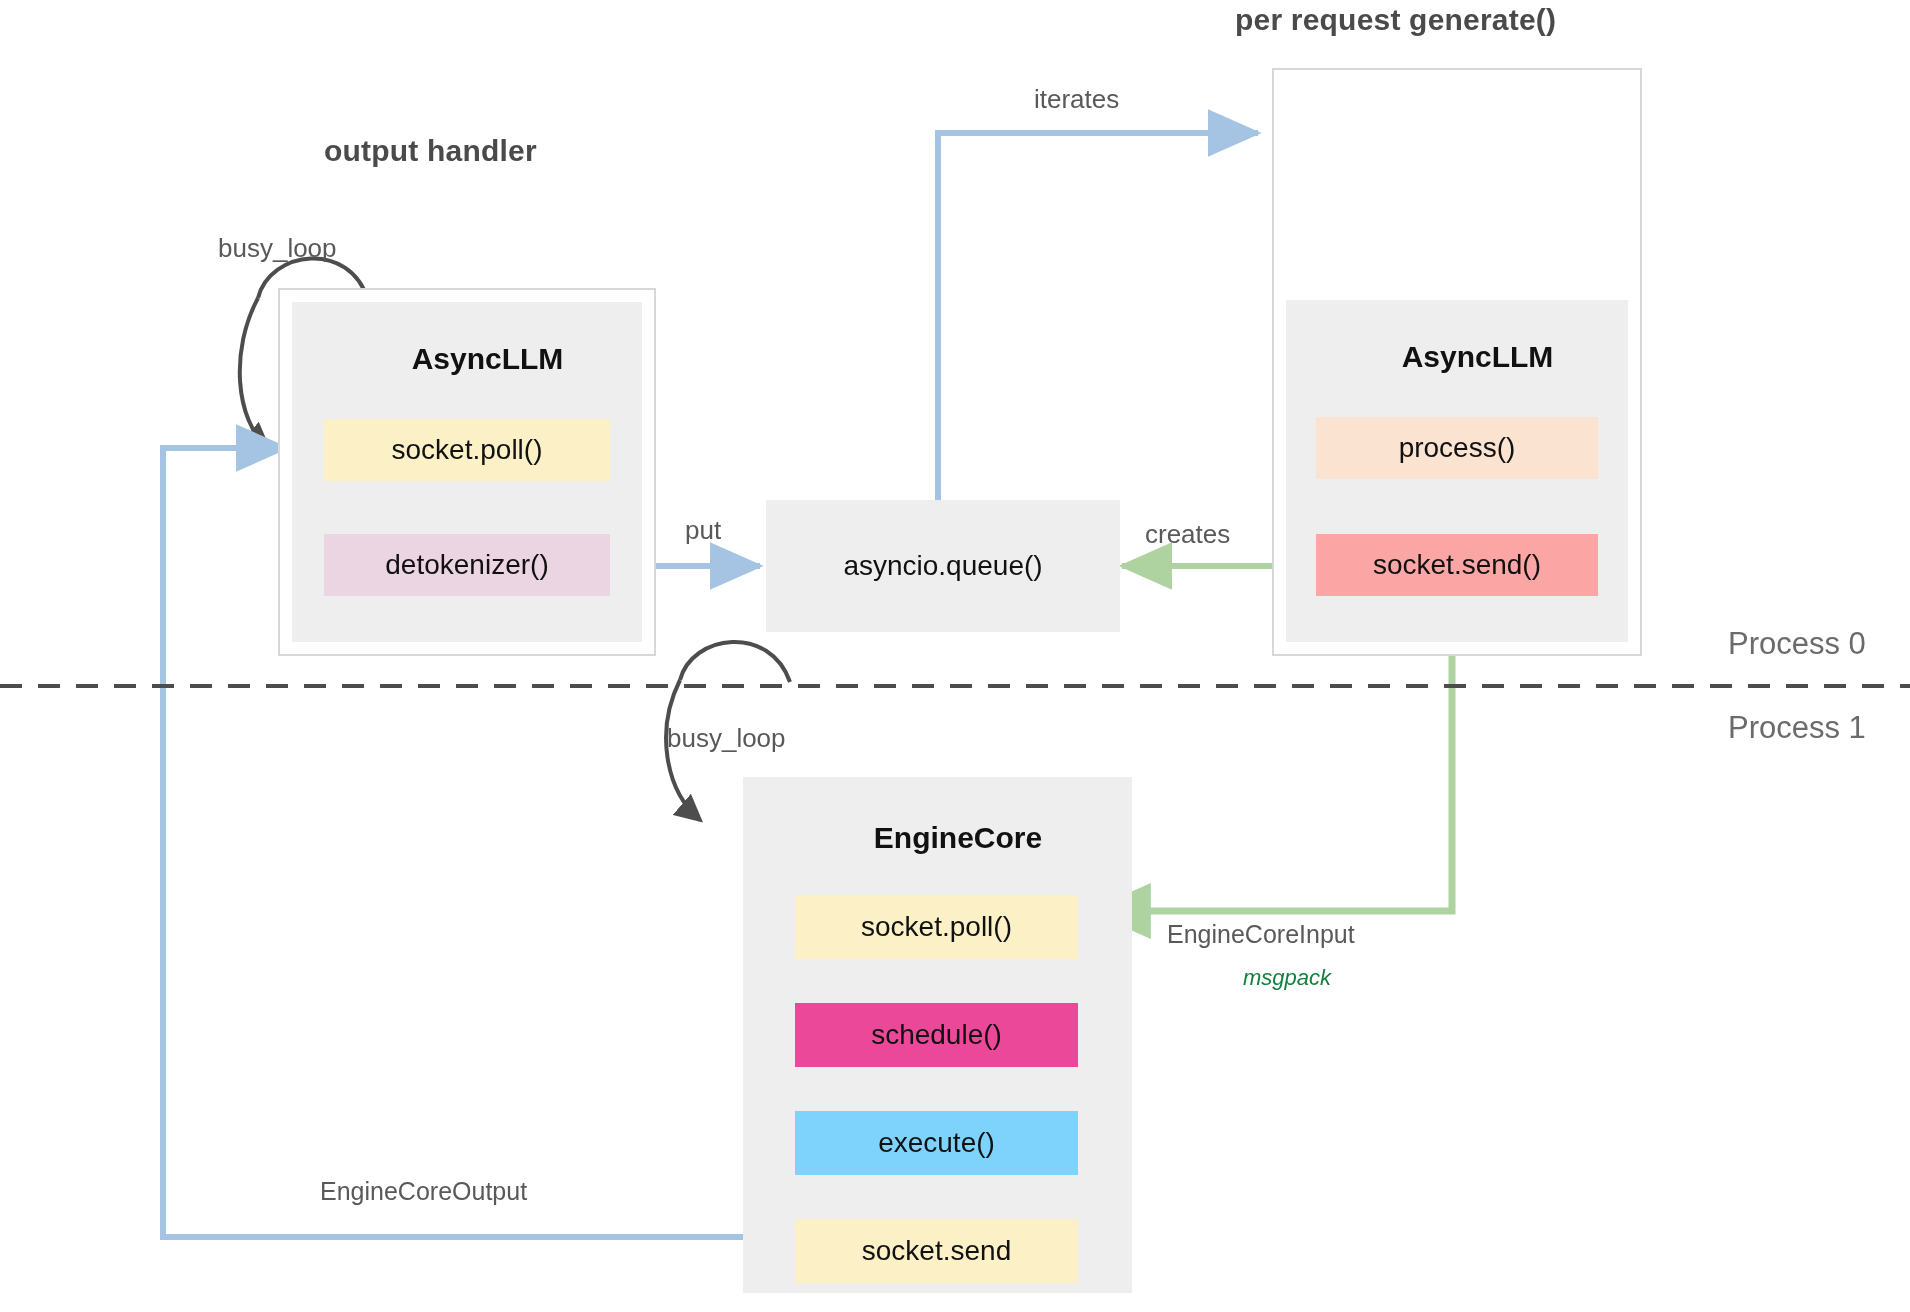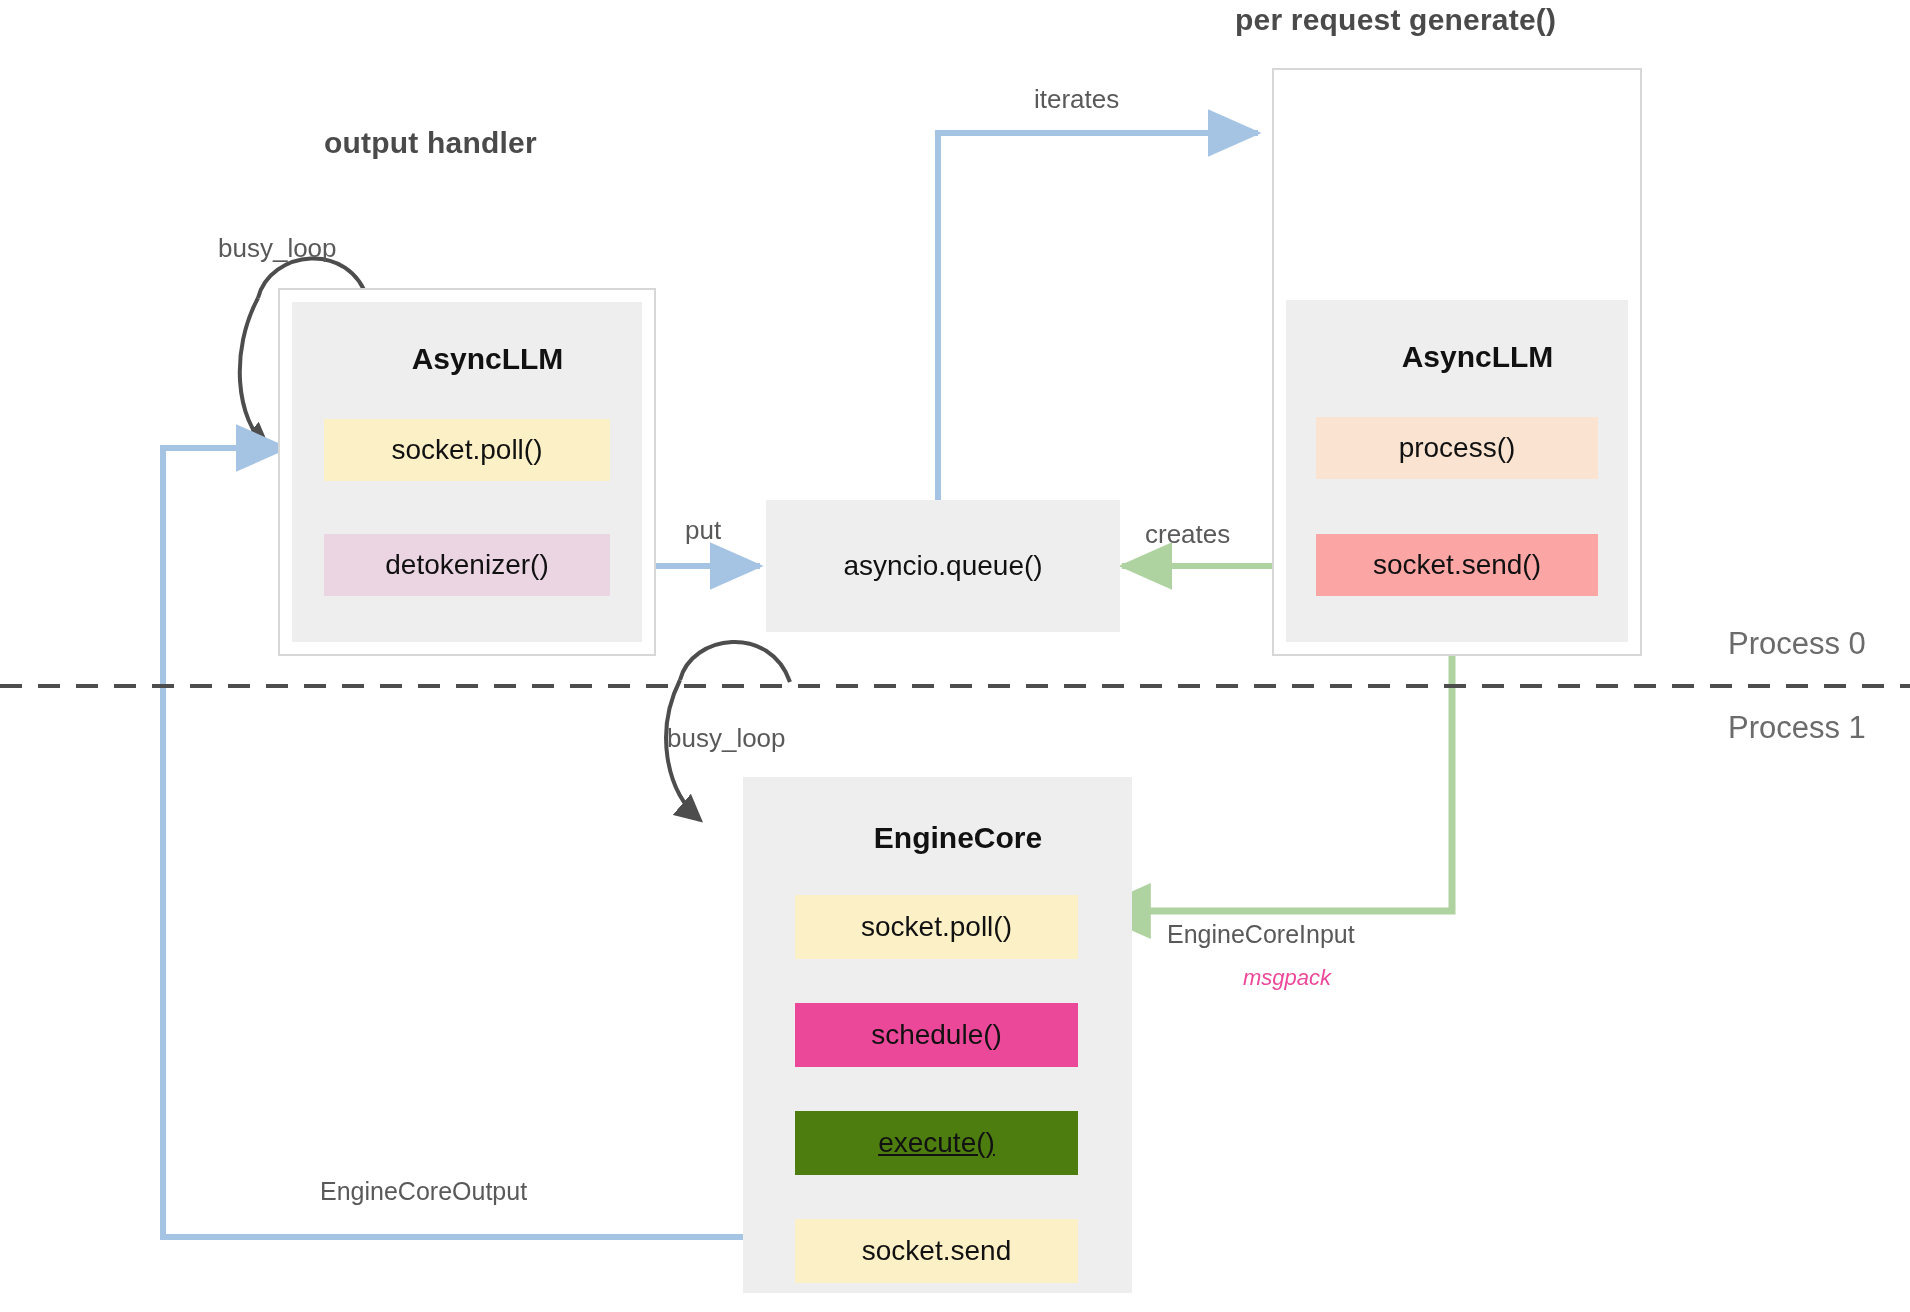--- a/index.html
+++ b/index.html
@@ -6,21 +6,21 @@
   body{width:1910px;height:1312px;position:relative;overflow:hidden;
        font-family:"Liberation Sans","DejaVu Sans",sans-serif;
        -webkit-font-smoothing:antialiased;}
   #canvas{position:absolute;left:0;top:0;width:1910px;height:1312px;}
   svg.wires{position:absolute;left:0;top:0;width:1910px;height:1312px;pointer-events:none;}
 
   .grp-title{position:absolute;font-weight:bold;color:#4a4a4a;font-size:30px;
              letter-spacing:.2px;white-space:nowrap;}
   .edge-label{position:absolute;color:#595959;font-size:26px;white-space:nowrap;}
   .edge-label.small{font-size:25px;}
-  .edge-label.ital{font-style:italic;font-size:22px;color:#ec4899;}
+  .edge-label.ital{font-style:italic;font-size:22px;color:#15803d;}
   .proc-label{position:absolute;color:#6b6b6b;font-size:31px;white-space:nowrap;}
 
   .outer-frame{position:absolute;border:2px solid #d7d7d7;background:#ffffff;box-sizing:border-box;}
   .node{position:absolute;background:#eeeeee;box-sizing:border-box;}
   .node-title{position:absolute;left:0;right:0;text-align:center;font-weight:bold;
               color:#111111;font-size:30px;padding-left:41px;}
   .slot{position:absolute;display:flex;align-items:center;justify-content:center;
         color:#111111;font-size:28px;box-sizing:border-box;}
 </style>
 </head>
@@ -55,21 +55,21 @@
 
     <path d="M 1453 200 L 1453 300" fill="none" stroke="#aed3a0" stroke-width="7" marker-end="url(#arw-green)"></path>
 
     <path d="M 1452 590 L 1452 911 L 1092 911" fill="none" stroke="#aed3a0" stroke-width="7" marker-end="url(#arw-green)"></path>
 
     <path d="M 790 1237 L 163 1237 L 163 448 L 286 448" fill="none" stroke="#a5c3e3" stroke-width="6" marker-end="url(#arw-blue)"></path>
 
     <line x1="0" y1="686" x2="1910" y2="686" stroke="#4d4d4d" stroke-width="4" stroke-dasharray="22 16"></line>
   </svg>
 
-  <div class="grp-title" style="left:324px;top:126px;text-align:right;">output handler</div>
+  <div class="grp-title" style="left:324px;top:134px;text-align:right;">output handler</div>
 
   <div class="grp-title" style="left:1235px;top:3px;">per request generate()</div>
 
   <div class="proc-label" style="left:1728px;top:626px;">Process 0</div>
   <div class="proc-label" style="left:1728px;top:710px;">Process 1</div>
 
   <div class="outer-frame" style="left:278px;top:288px;width:378px;height:368px;"></div>
 
   <div class="node" style="left:292px;top:302px;width:350px;height:340px;">
     <div class="node-title" style="top:40px;">AsyncLLM</div>
@@ -94,21 +94,21 @@
     <div class="slot" style="left:30px;top:234px;width:282px;height:62px;background:#fca5a5;">socket.send()</div>
   </div>
 
   <div class="node" style="left:743px;top:777px;width:389px;height:516px;">
     <div class="node-title" style="top:44px;">EngineCore</div>
 
     <div class="slot" style="left:52px;top:118px;width:283px;height:64px;background:#fbf0c6;">socket.poll()</div>
 
     <div class="slot" style="left:52px;top:226px;width:283px;height:64px;background:#ec4899;">schedule()</div>
 
-    <div class="slot" style="left:52px;top:334px;width:283px;height:64px;background:#4d7c0f;text-decoration:underline;">execute()</div>
+    <div class="slot" style="left:52px;top:334px;width:283px;height:64px;background:#7dd3fc;">execute()</div>
 
     <div class="slot" style="left:52px;top:442px;width:283px;height:64px;background:#fbf0c6;">socket.send</div>
   </div>
 
   <div class="edge-label" style="left:218px;top:233px;">busy_loop</div>
 
   <div class="edge-label" style="left:667px;top:723px;">busy_loop</div>
 
   <div class="edge-label" style="left:1034px;top:84px;">iterates</div>
 

